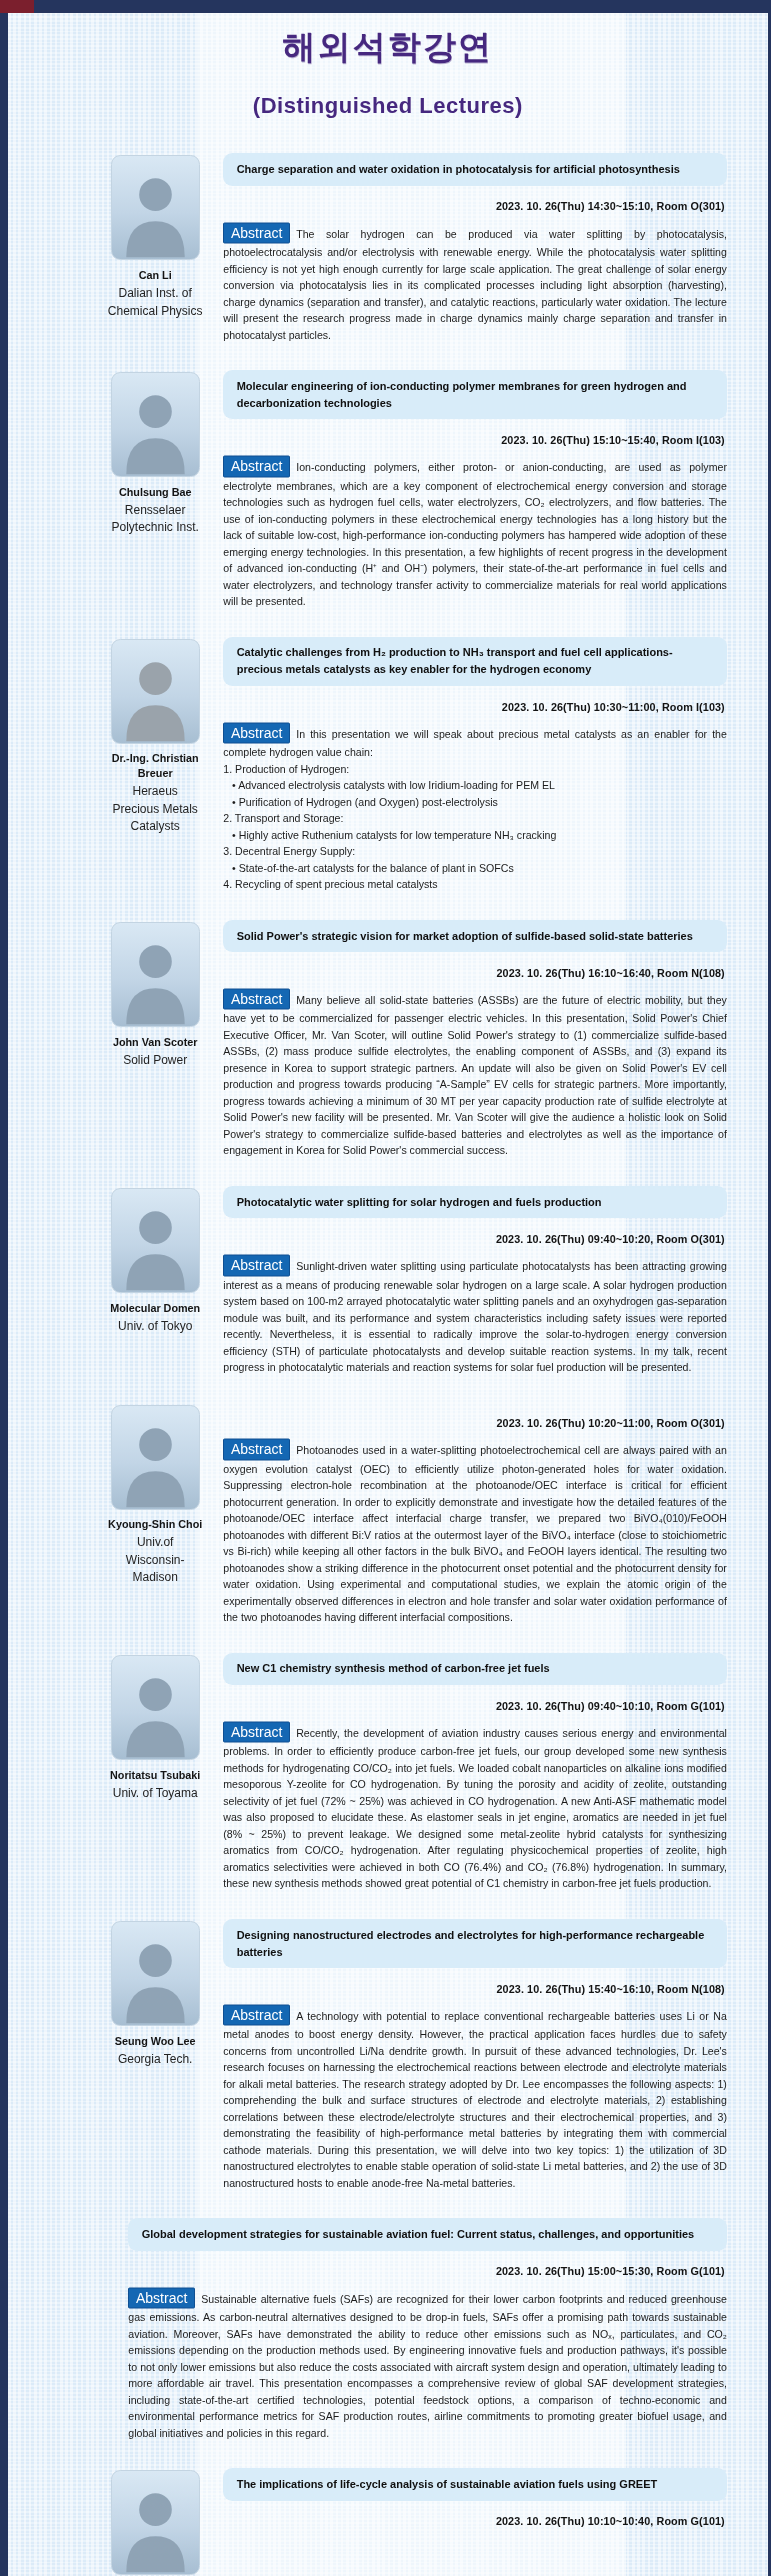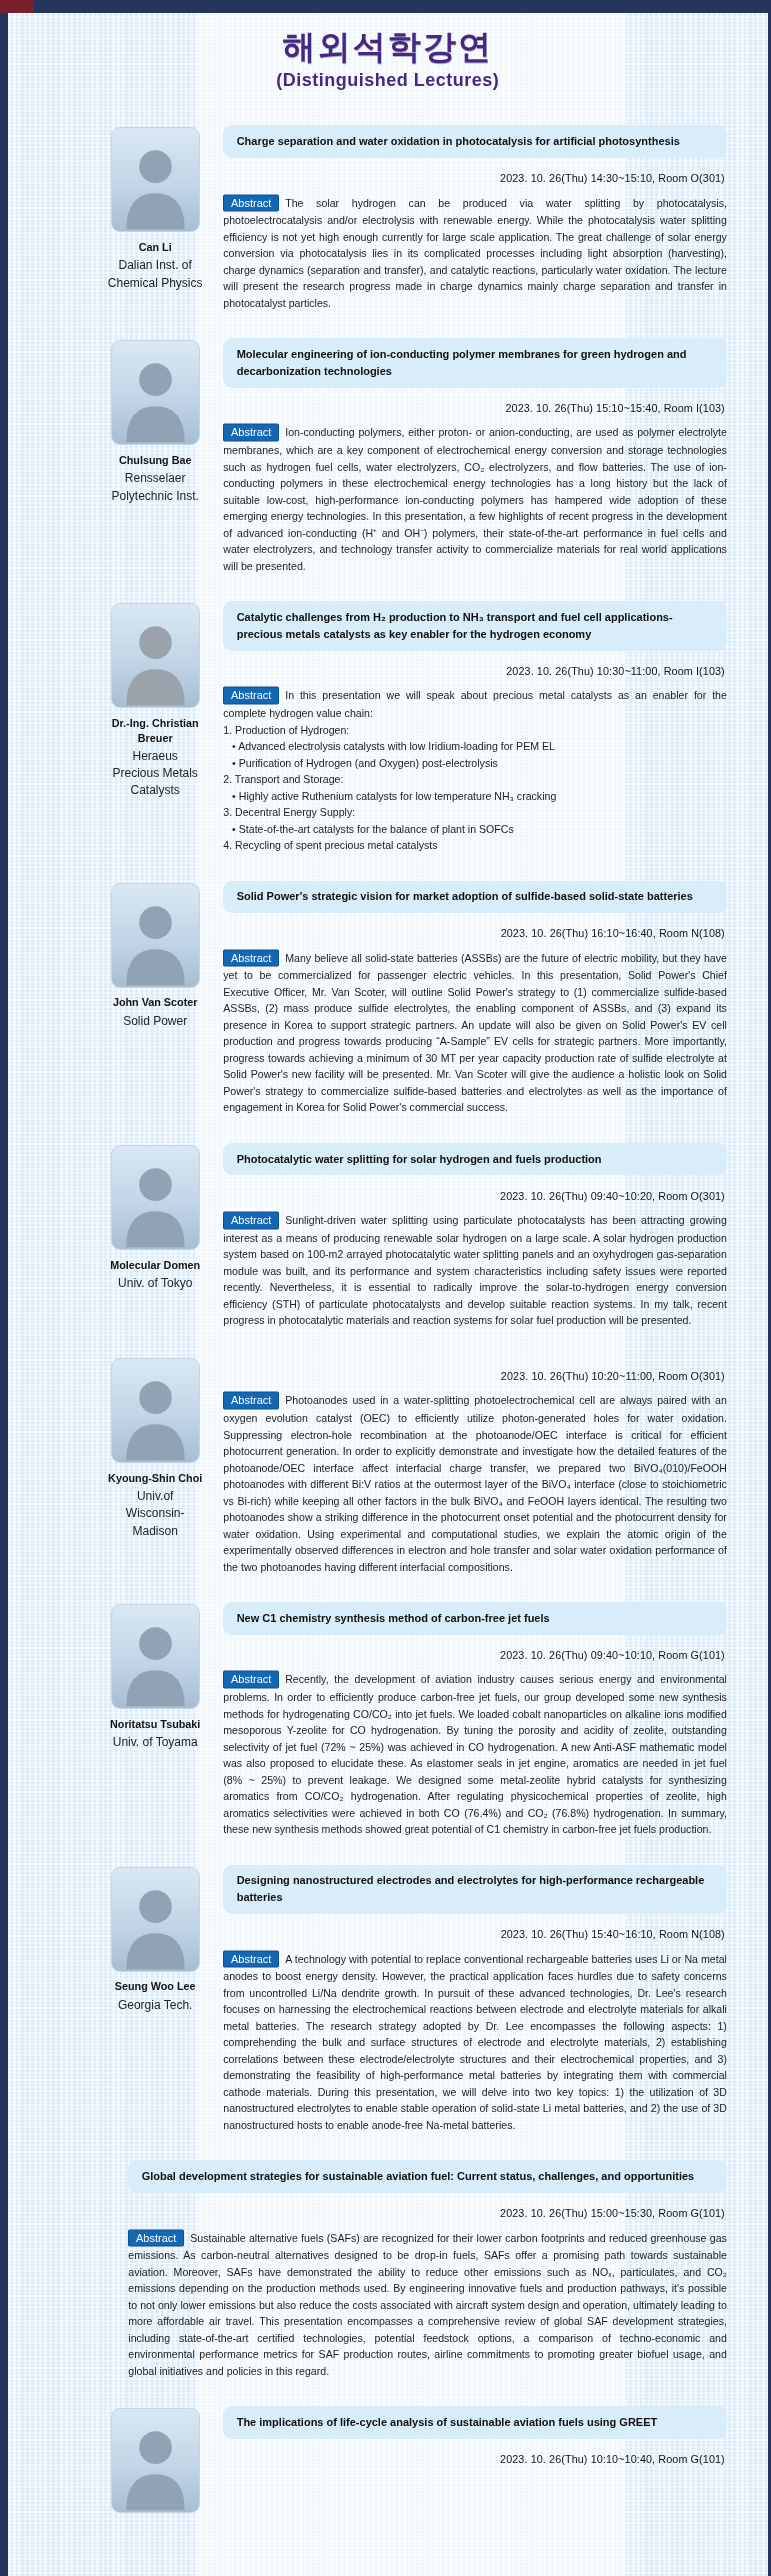--- a/index.html
+++ b/index.html
@@ -19,46 +19,46 @@
       repeating-linear-gradient(90deg, #eef5fc 0 2.6px, #dcebf8 2.6px 5.2px);
   }
   .band{position:absolute;top:0;bottom:0;left:190px;width:428px;background:rgba(255,255,255,.55);}
   .content{position:relative;z-index:2;}
   
   .header{text-align:center;padding-top:12px;margin-bottom:34px;}
   .title-ko{
     font-size:33px;font-weight:bold;color:#46287f;letter-spacing:2.1px;
     text-shadow:0.5px 0.5px 0 rgba(70,40,127,.35);
   }
-  .title-en{font-size:18px;font-weight:bold;color:#46287f;letter-spacing:0.5px;}
+  .title-en{font-size:22px;font-weight:bold;color:#46287f;margin-top:23px;letter-spacing:0.5px;}
   
   .entries{padding:0 41px 0 100px;}
   .entry{display:flex;margin-bottom:27px;}
   .photo-col{flex:0 0 95px;width:95px;text-align:center;}
   .photo{
     width:87px;height:103px;margin:2.1px auto 0 auto;border-radius:9.3px;overflow:hidden;
     background:linear-gradient(180deg,#d9e8f4 0%,#c2d5e6 55%,#a7bed2 100%);
     border:0.5px solid #c3d4e2;
   }
   .photo svg{display:block;width:100%;height:100%;}
   .name{margin-top:7.7px;font-size:10.8px;font-weight:bold;color:#141414;line-height:1.35;}
   .affil{margin-top:2.6px;font-size:12px;color:#232323;line-height:1.45;}
   .content-col{flex:1;margin-left:20.6px;}
   .pill{
     background:#d8ecf9;border-radius:9.3px;padding:7.7px 13.4px;
     font-size:11px;font-weight:bold;color:#101010;line-height:1.55;
   }
   .datetime{
-    text-align:right;font-size:10.8px;font-weight:normal;color:#131313;
+    text-align:right;font-size:10.8px;font-weight:bold;color:#131313;
     margin:14.4px 2.1px 10.3px 0;letter-spacing:0.1px;
   }
   .abstract{margin:0;font-size:10.6px;color:#1c1c1c;line-height:16.5px;text-align:justify;}
   .badge{
     display:inline-block;background:#1467b3;border:1px solid #0e4f92;color:#ffffff;
-    font-size:11px;line-height:1.25;padding:1px 6.7px;margin-right:6.2px;border-radius:1.5px;
+    font-size:14px;line-height:1.25;padding:1px 6.7px;margin-right:6.2px;border-radius:1.5px;
     transform:translateY(-0.5px);
   }
   .abstract-body{white-space:pre-line;}
 </style>
 </head>
 <body>
 
 <div class="red-accent"></div>
 <div class="page">
   <div class="band"></div>

